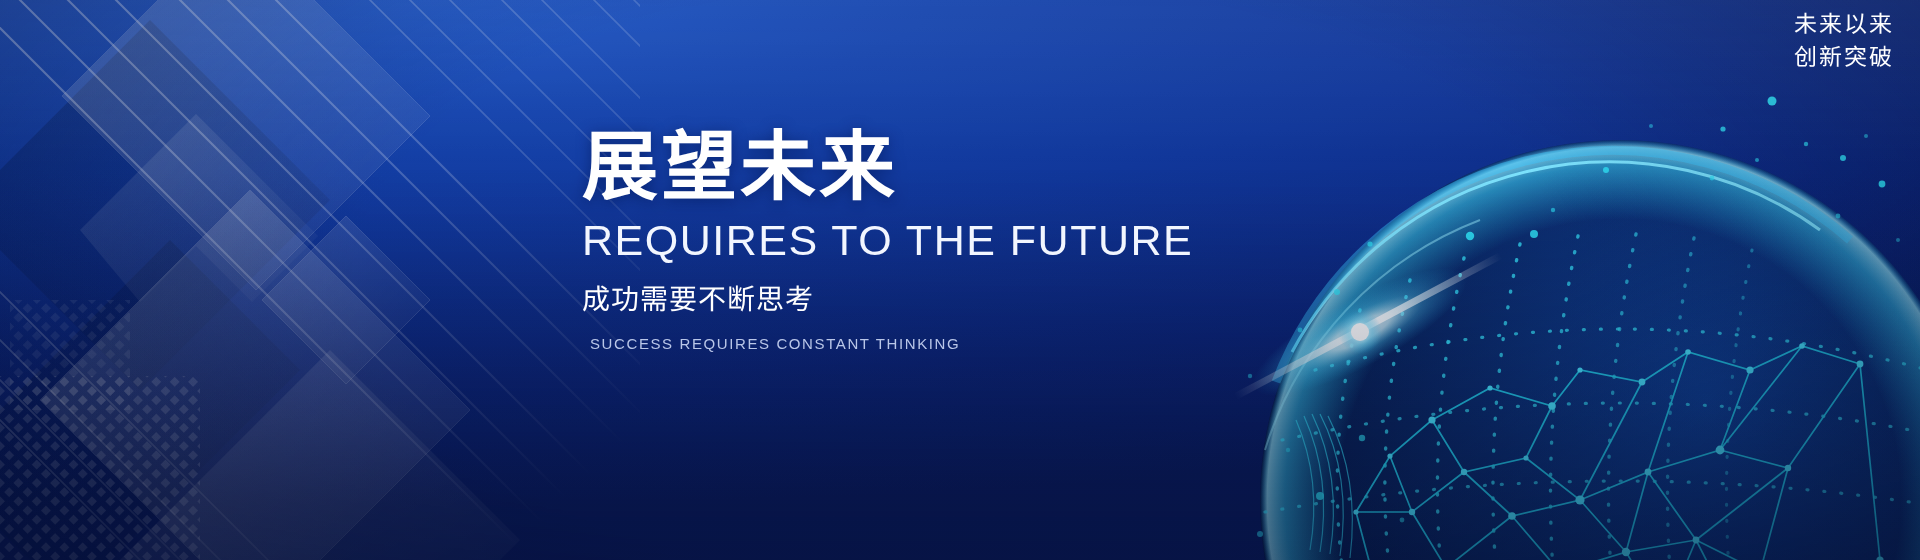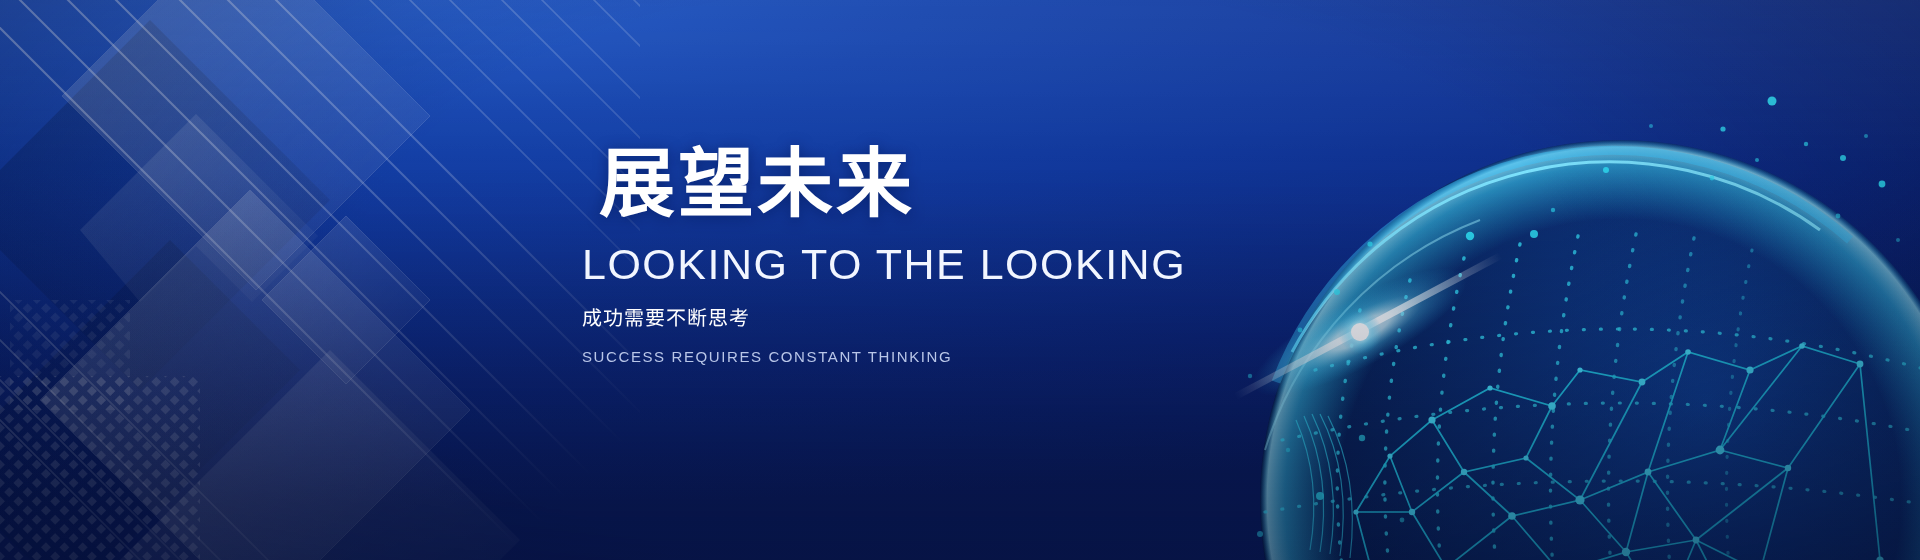--- a/index.html
+++ b/index.html
@@ -73,45 +73,45 @@
     left: 582px;
     top: 128px;
     width: 560px;
   }
   .title-cn {
     font-size: 76px;
     line-height: 1.02;
     font-weight: 700;
     color: #ffffff;
     letter-spacing: 3px;
-    margin: 17px;
+    margin: 0;
     text-shadow: 0 2px 14px rgba(0, 20, 80, 0.55);
   }
   .title-en {
     font-size: 43px;
     line-height: 1.12;
     font-weight: 400;
     color: #f2f6ff;
     letter-spacing: 1.5px;
     margin: 10px 0 0 0;
     white-space: nowrap;
   }
   .sub-cn {
     margin: 16px 0 0 0;
   }
   .sub-cn-line {
-    font-size: 20px;
+    font-size: 28px;
     line-height: 1.42;
     font-weight: 500;
     color: #ffffff;
     letter-spacing: 1px;
     font-family: Liberation Serif, serif;
   }
   .sub-en {
-    margin: 10px 0 0 0;
+    margin: 10px 0 0 8px;
   }
   .sub-en-line {
     font-size: 15px;
     line-height: 2.0;
     font-weight: 400;
     color: #b9c6e8;
     letter-spacing: 1.6px;
   }
 
   
@@ -447,24 +447,28 @@
         <circle cx="1288" cy="450" r="2.2" opacity="0.5"></circle>
         <circle cx="1402" cy="520" r="2.4" opacity="0.6"></circle>
         <circle cx="1260" cy="534" r="3.0" opacity="0.6"></circle>
         <circle cx="1651" cy="126" r="2.0" opacity="0.5"></circle>
       </g>
     </svg>
   </div>
 
   <div class="bg-vignette"></div>
 
+  <div class="corner-slogan">
+    <div class="corner-line">未来以来</div>
+    <div class="corner-line">创新突破</div>
+  </div>
 
   <div class="copy">
     <h1 class="title-cn">展望未来</h1>
-    <div class="title-en">LOOKING TO THE LOOKING</div>
+    <div class="title-en">REQUIRES TO THE FUTURE</div>
 
     <div class="sub-cn">
       <div class="sub-cn-line">成功需要不断思考</div>
     </div>
 
     <div class="sub-en">
       <div class="sub-en-line">SUCCESS REQUIRES CONSTANT THINKING</div>
     </div>
   </div>
 

